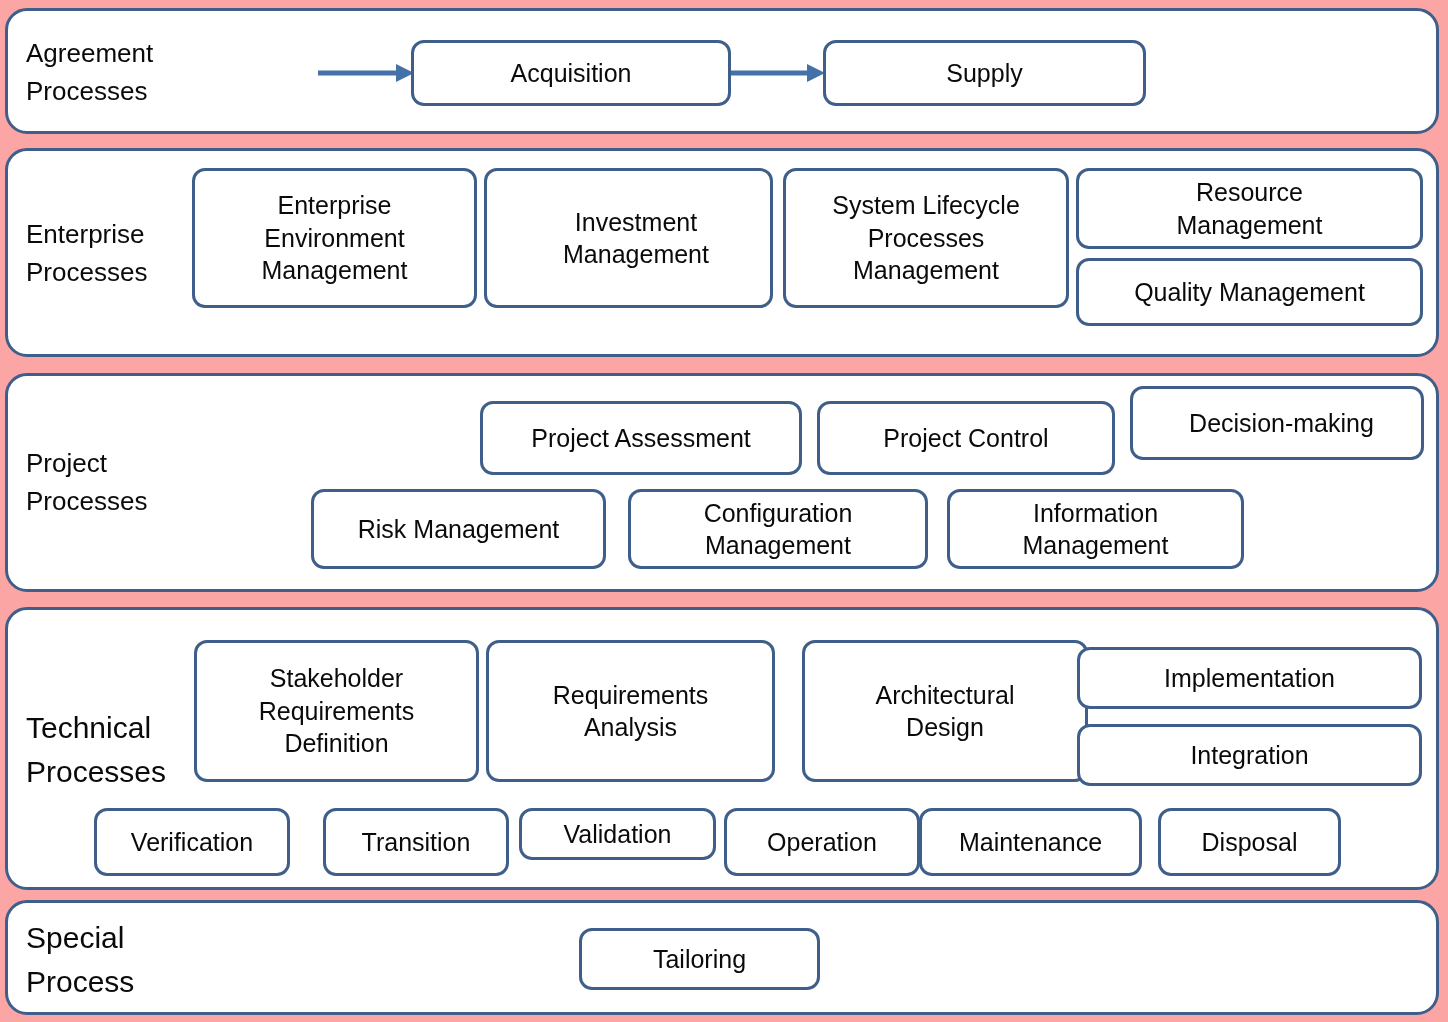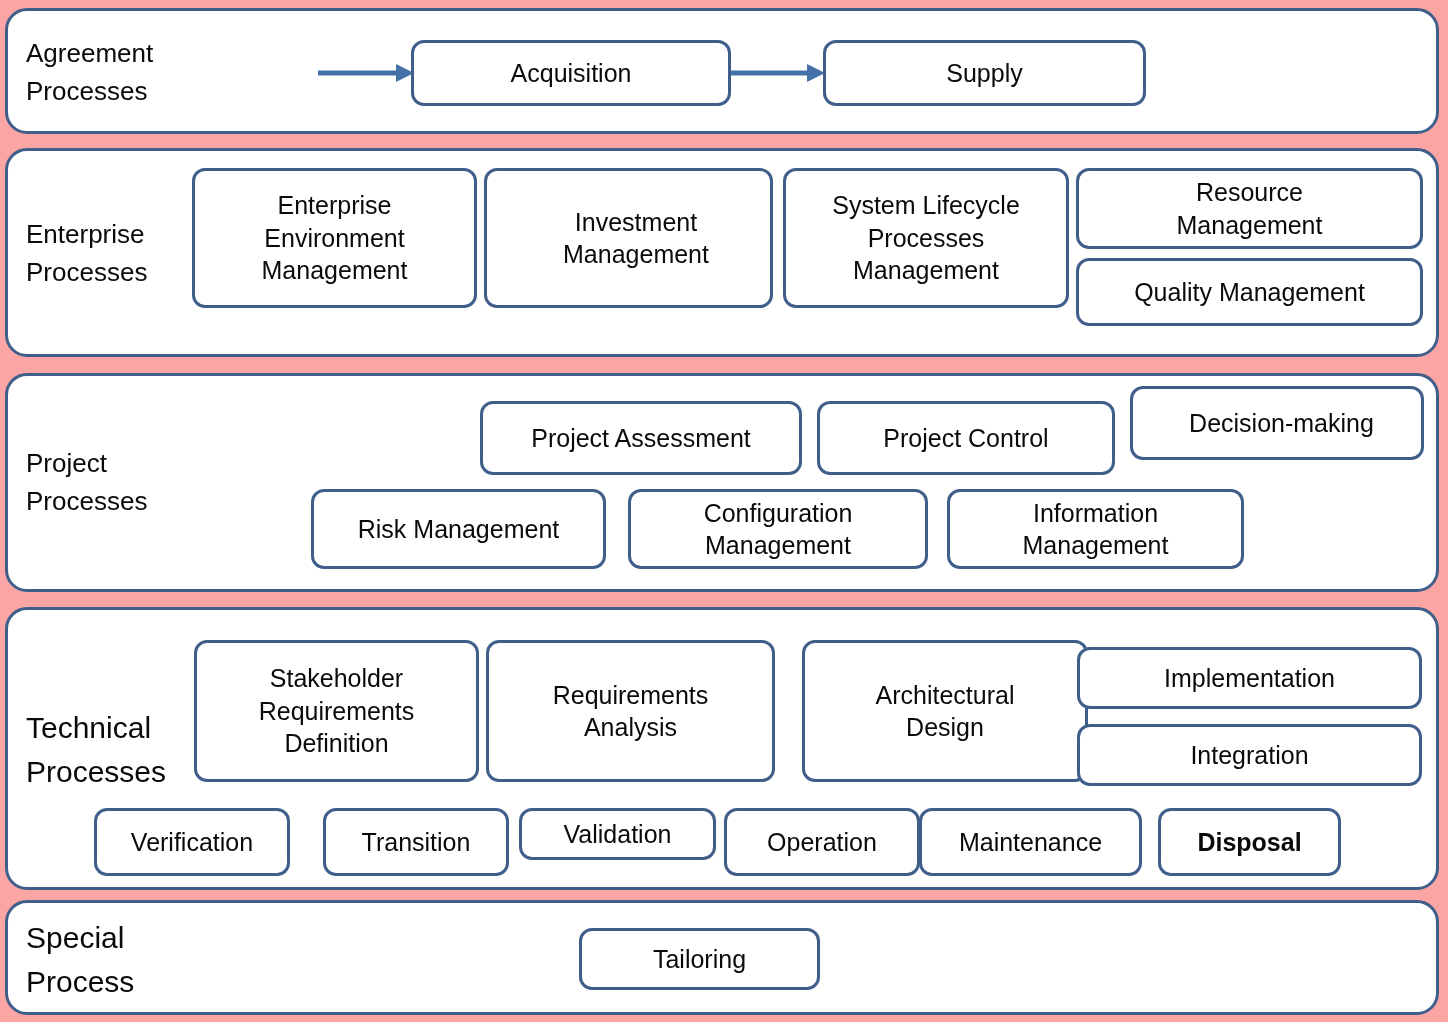--- a/index.html
+++ b/index.html
@@ -158,21 +158,21 @@
   <div class="pbox" style="left:94px; top:808px; width:196px; height:68px;">Verification</div>
 
   <div class="pbox" style="left:323px; top:808px; width:186px; height:68px;">Transition</div>
 
   <div class="pbox" style="left:519px; top:808px; width:197px; height:52px;">Validation</div>
 
   <div class="pbox" style="left:724px; top:808px; width:196px; height:68px;">Operation</div>
 
   <div class="pbox" style="left:919px; top:808px; width:223px; height:68px;">Maintenance</div>
 
-  <div class="pbox" style="left:1158px; top:808px; width:183px; height:68px;font-weight:bold;">Disposal</div>
+  <div class="pbox" style="left:1158px; top:808px; width:183px; height:68px;">Disposal</div>
 
   <div class="band" style="left:5px; top:900px; width:1434px; height:115px;"></div>
 
   <div class="band-label big" style="left:26px; top:912px; width:200px; height:96px;">Special
 Process</div>
 
   <div class="pbox" style="left:579px; top:928px; width:241px; height:62px;">Tailoring</div>
 
 </div>
 

